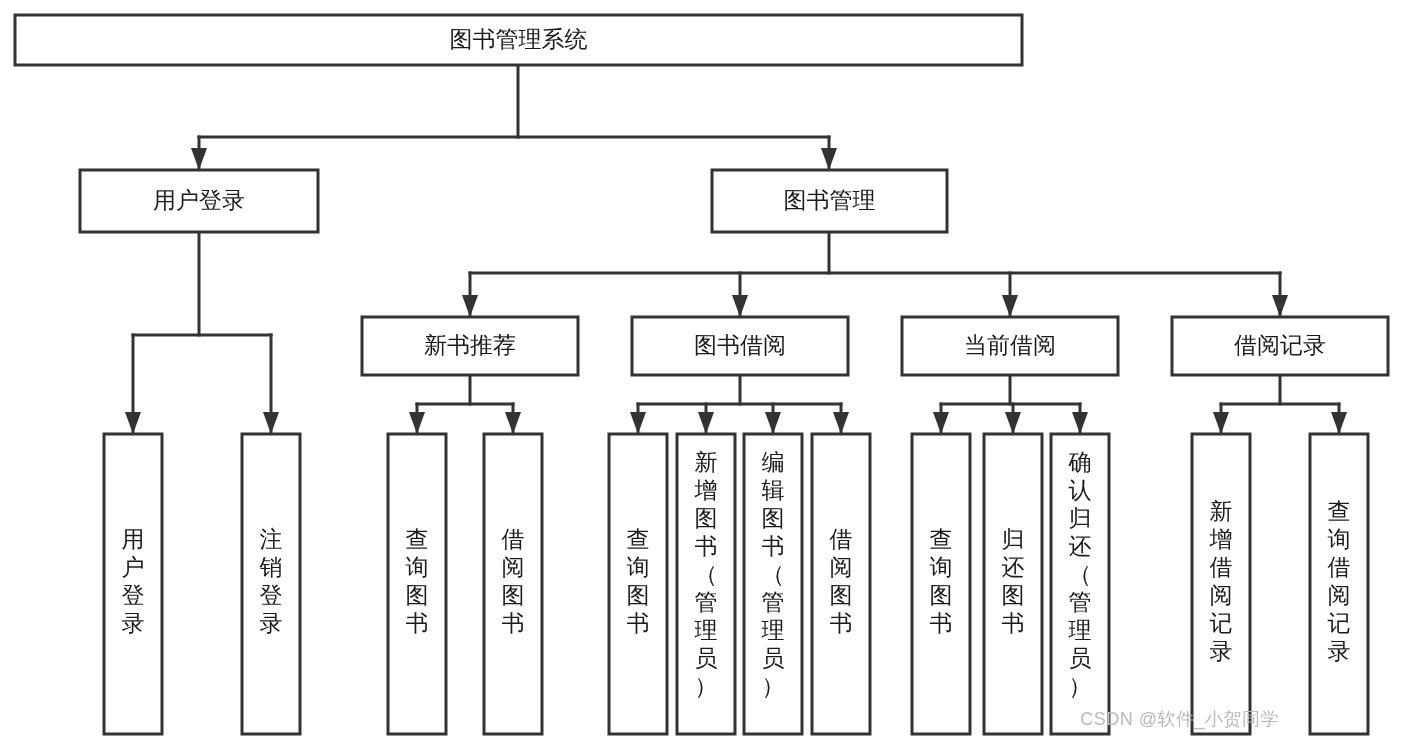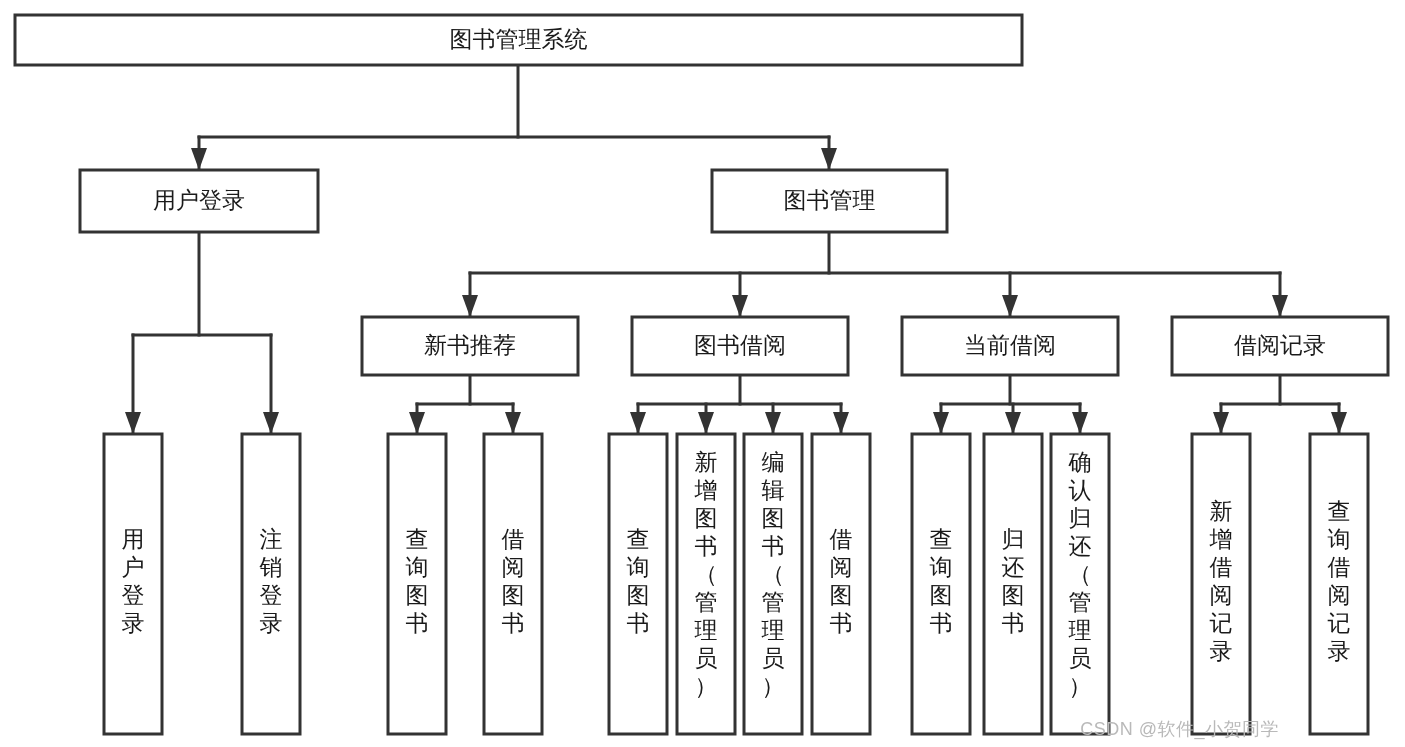--- a/index.html
+++ b/index.html
@@ -49,21 +49,21 @@
   }
   .node-label-v {
     font-family: "Liberation Sans", "DejaVu Sans", sans-serif;
     font-size: 23px;
     fill: #1a1a1a;
     text-anchor: middle;
   }
   .watermark {
     position: absolute;
     right: 8px;
-    bottom: 6px;
+    bottom: 16px;
     font-family: "Liberation Sans", "DejaVu Sans", sans-serif;
     font-size: 18px;
     color: #b9b9b9;
     letter-spacing: 0.5px;
     white-space: nowrap;
     pointer-events: none;
     margin-top: 16px;
   }
 </style>
 </head>

